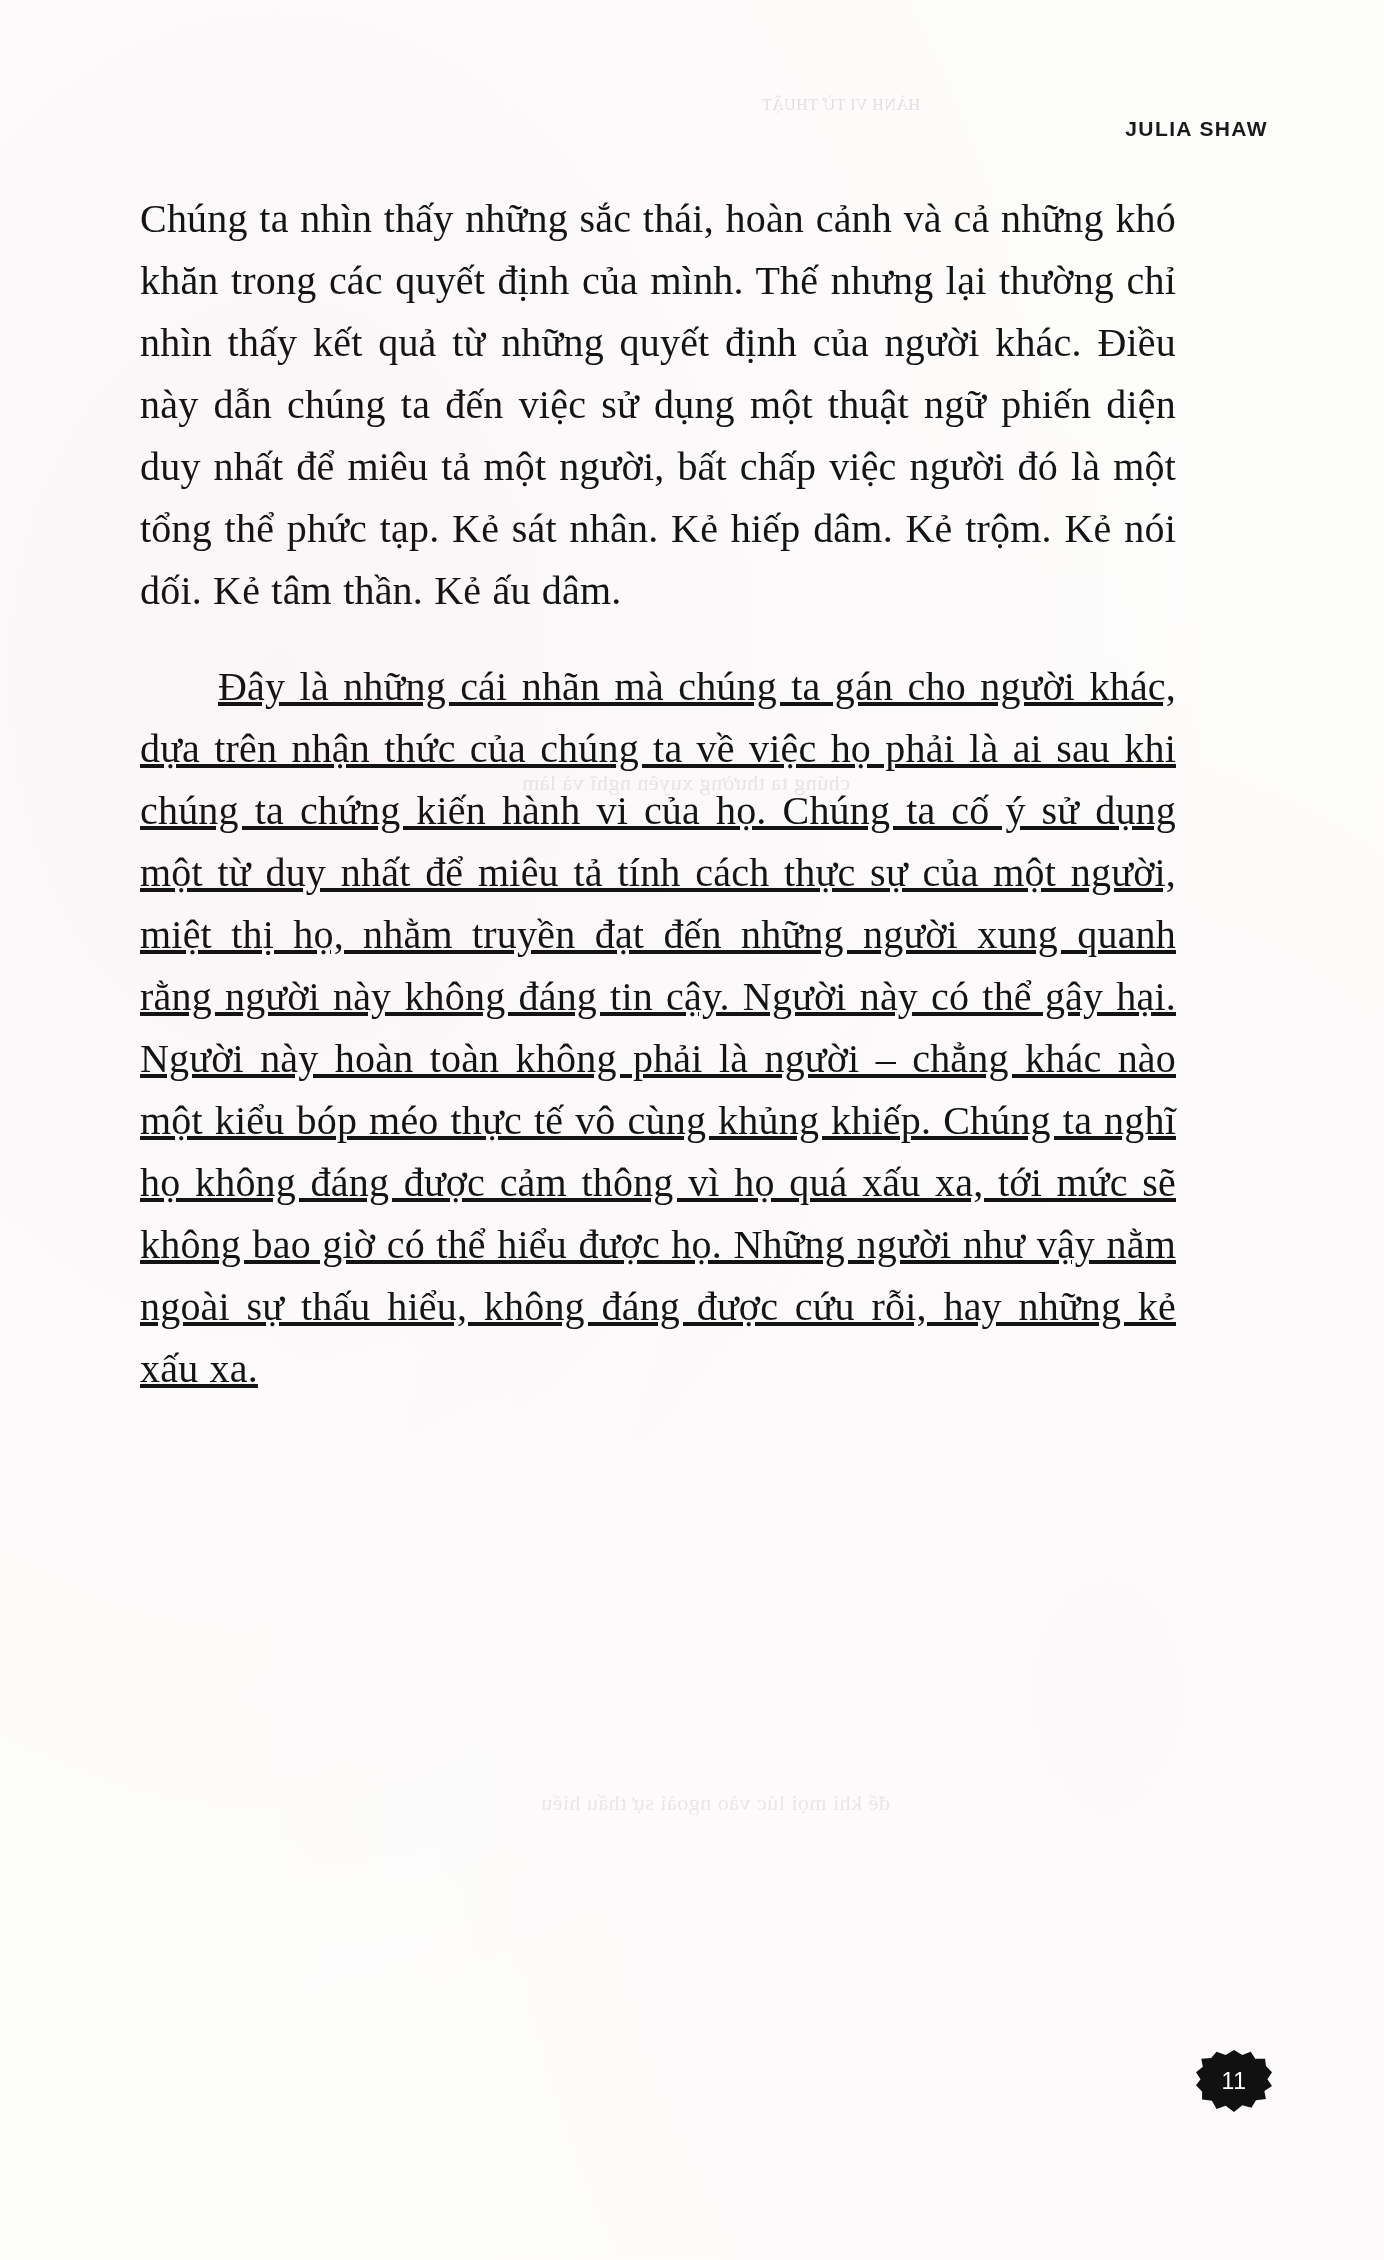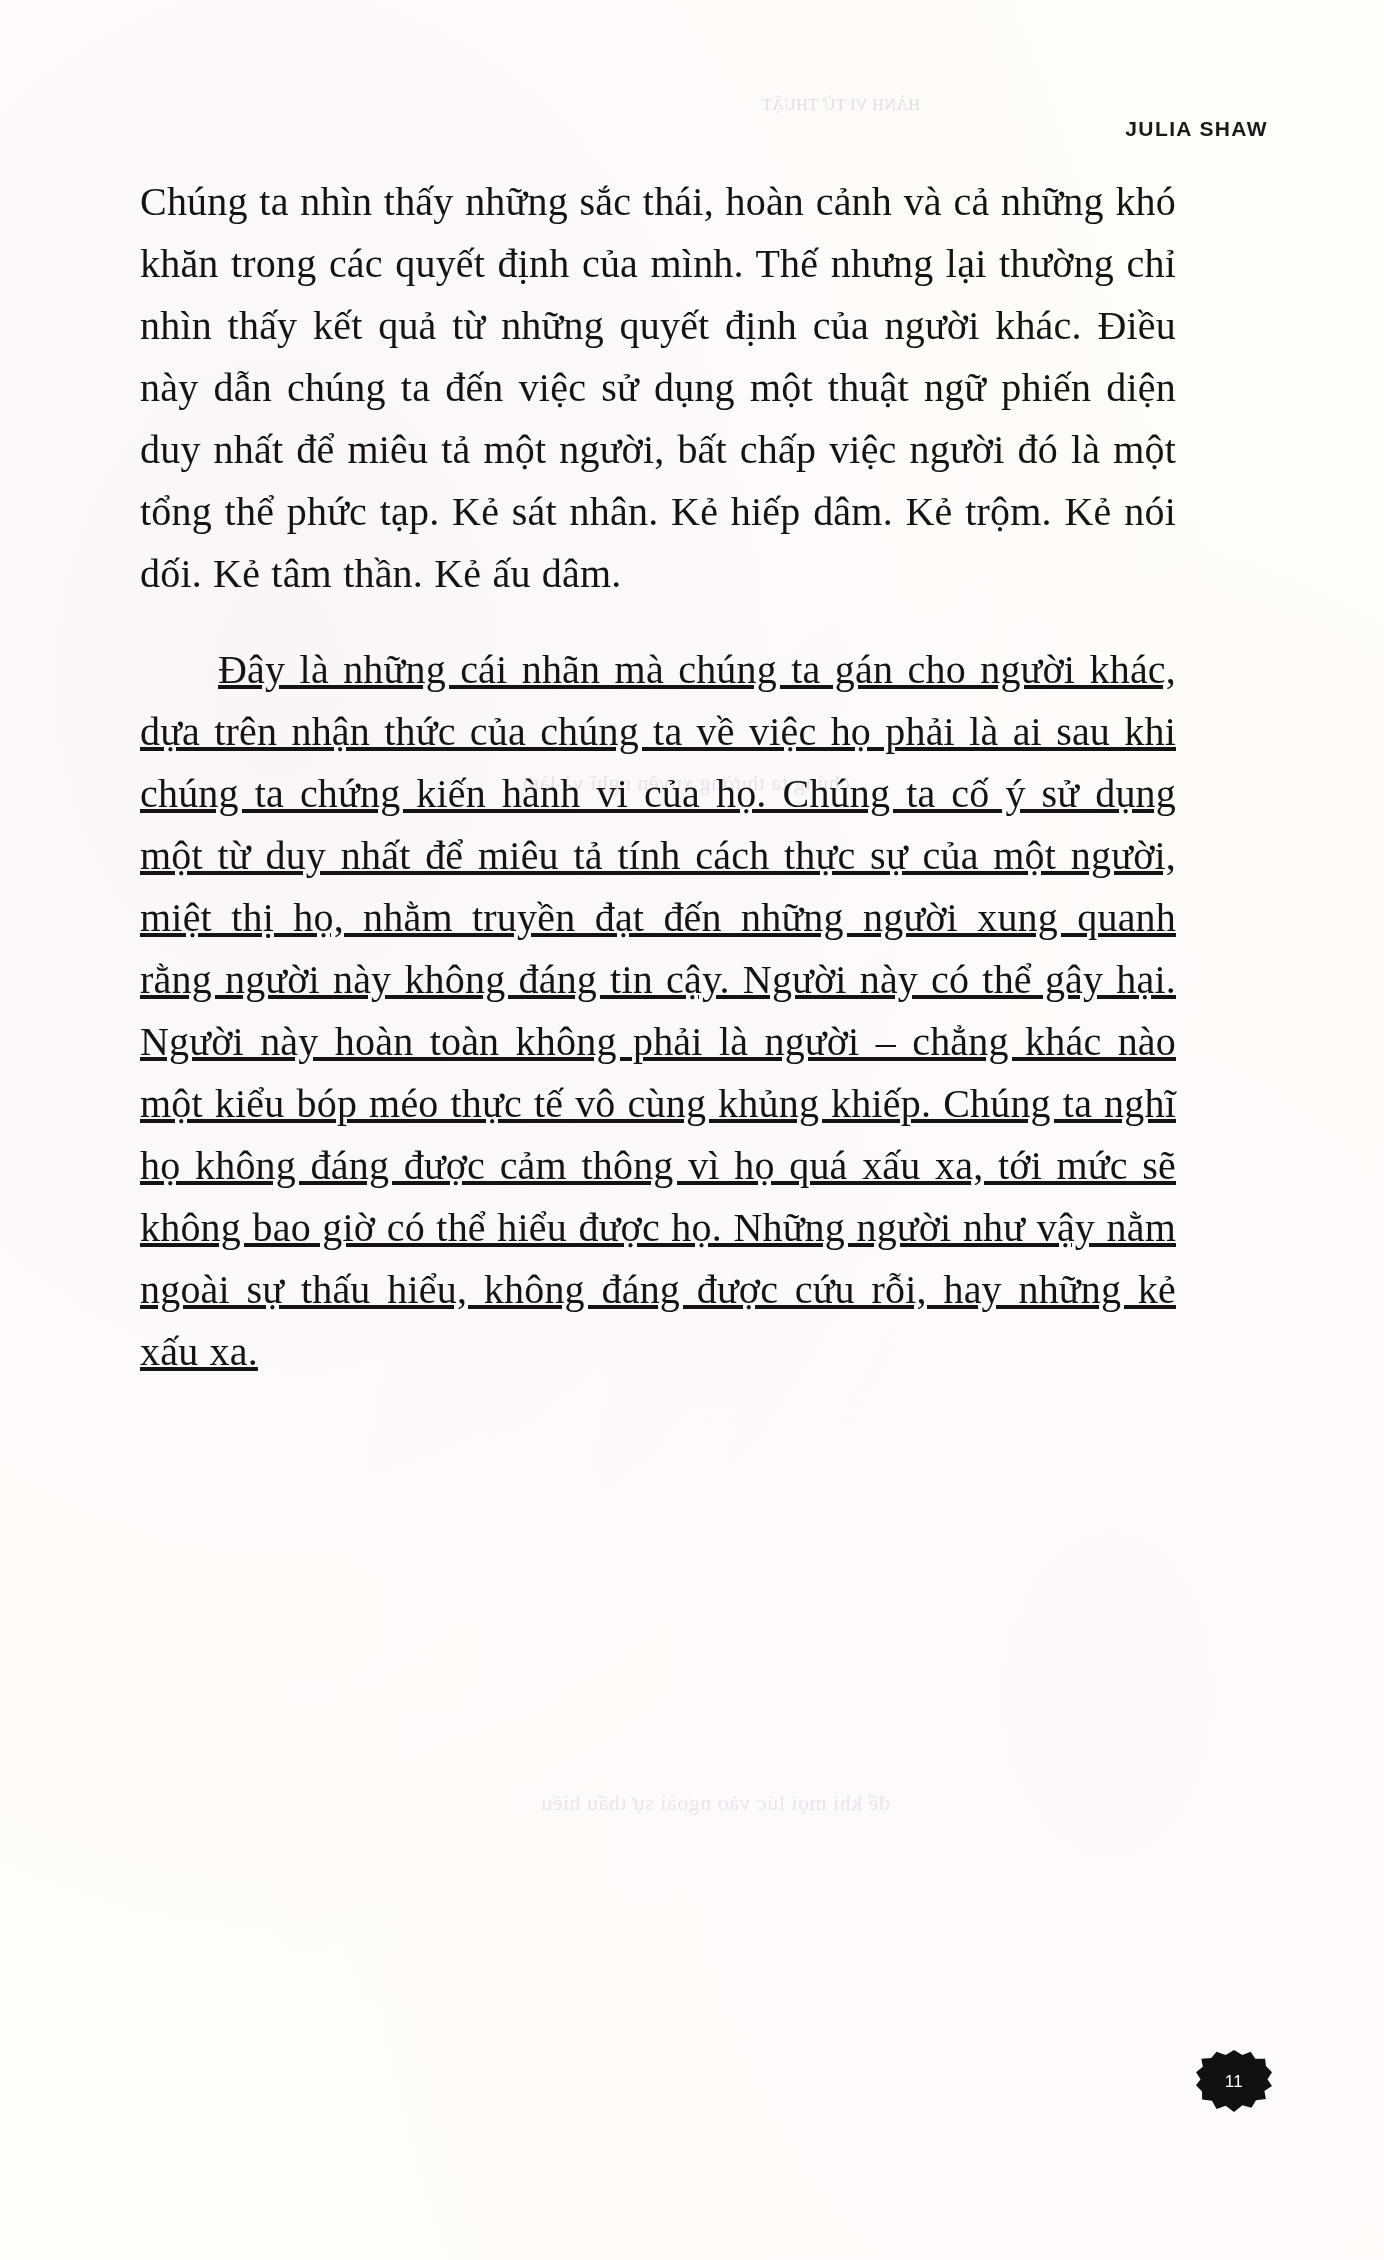--- a/index.html
+++ b/index.html
@@ -75,21 +75,21 @@
     font-family: "Liberation Serif", serif;
     font-size: 22px;
     color: rgba(195,170,190,0.28);
     letter-spacing: 0.5px;
     transform: scaleX(-1);
     white-space: nowrap;
     pointer-events: none;
   }
   .body-text {
     position: absolute;
-    top: 171px;
+    top: 188px;
     left: 140px;
     width: 1036px;
   }
   .para {
     margin: 0 0 0 0;
     font-size: 40px;
     line-height: 62px;
     color: #141414;
     text-align: justify;
     text-justify: inter-word;
@@ -123,21 +123,21 @@
       100% 36%, 94% 47%, 100% 58%, 90% 66%, 92% 79%, 79% 81%,
       73% 93%, 61% 89%, 50% 100%, 39% 90%, 27% 95%, 21% 82%,
       8% 80%, 8% 67%, 0% 57%, 6% 47%, 0% 36%, 9% 27%, 7% 14%,
       20% 13%, 27% 3%, 39% 8%
     );
   }
   .folio .num {
     position: relative;
     color: #ffffff;
     font-family: "Liberation Sans", sans-serif;
-    font-size: 17px;
+    font-size: 23px;
     font-weight: normal;
     letter-spacing: 0.5px;
     line-height: 1;
   }
 </style>
 </head>
 <body>
 
 <div class="page">
 

